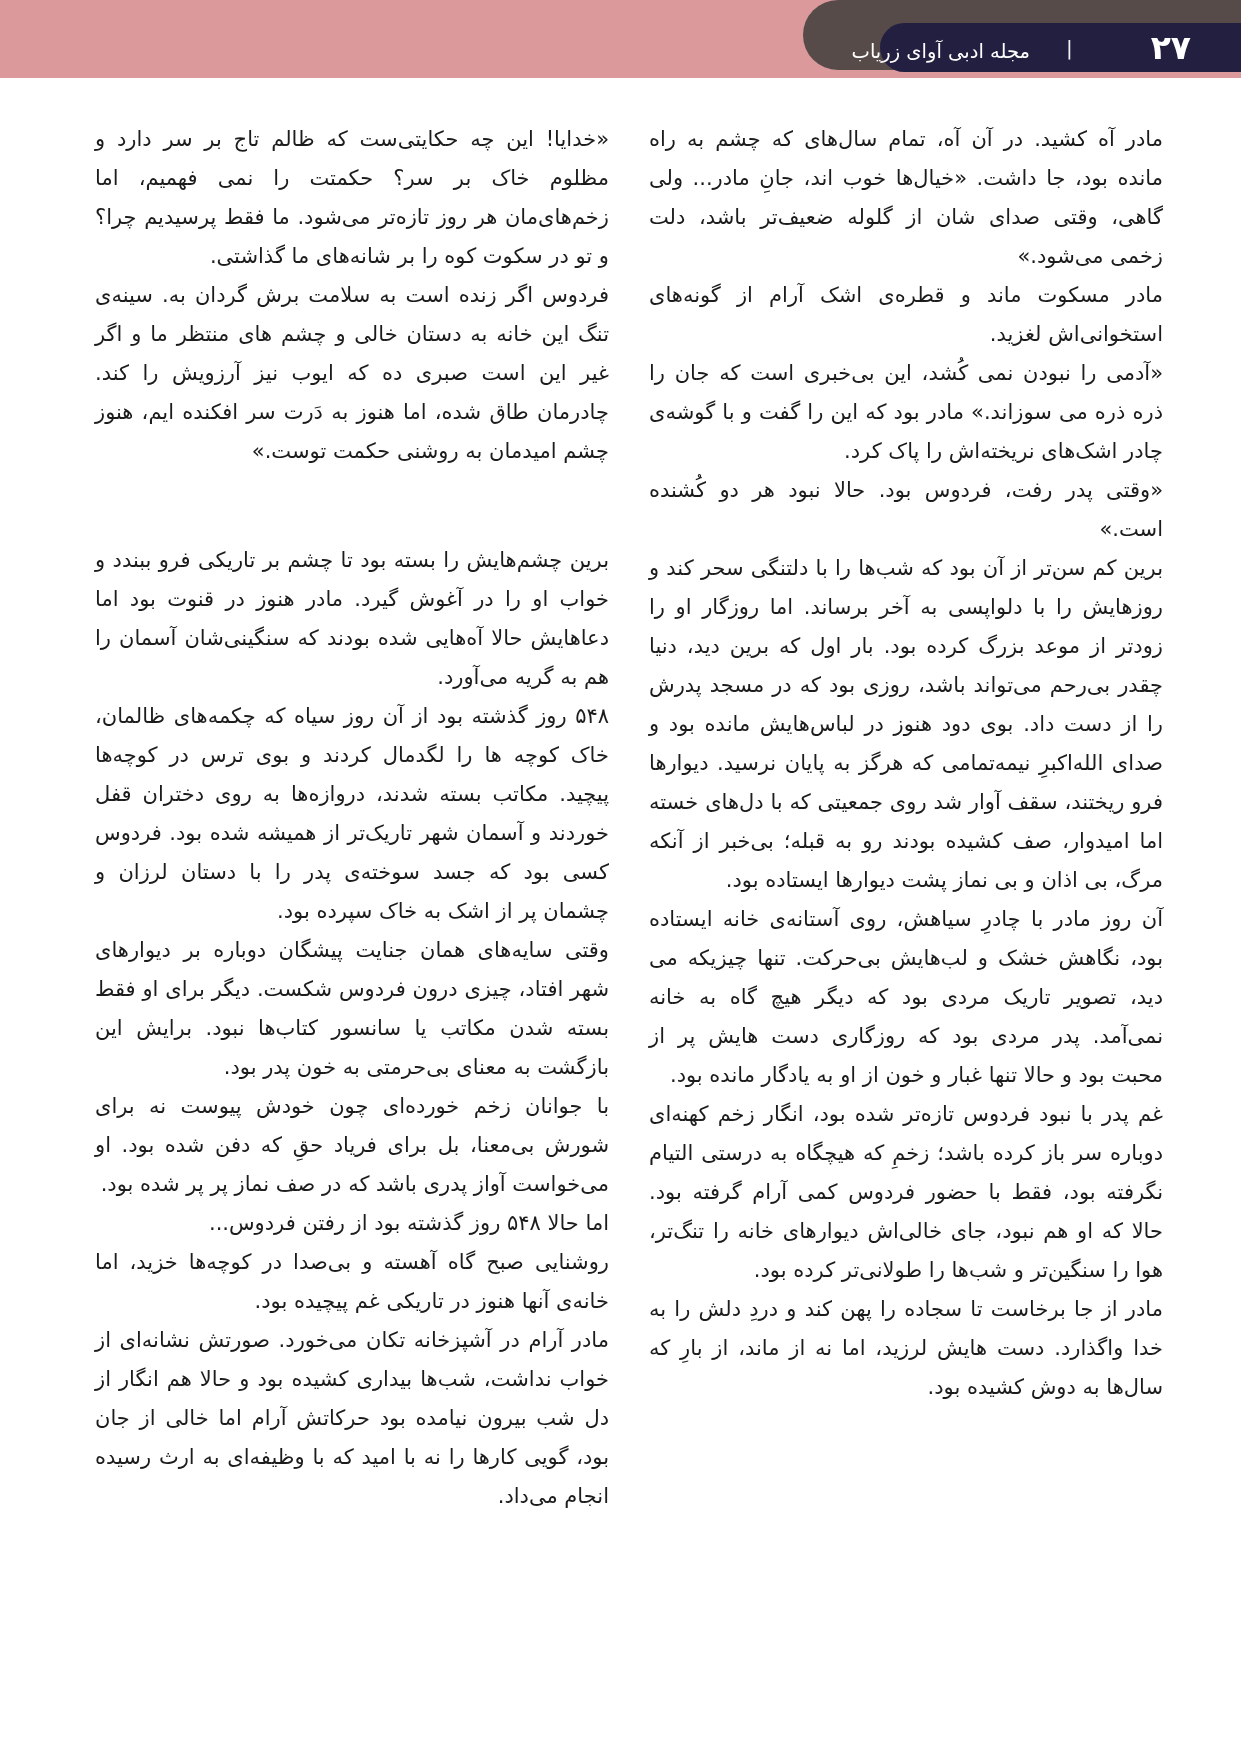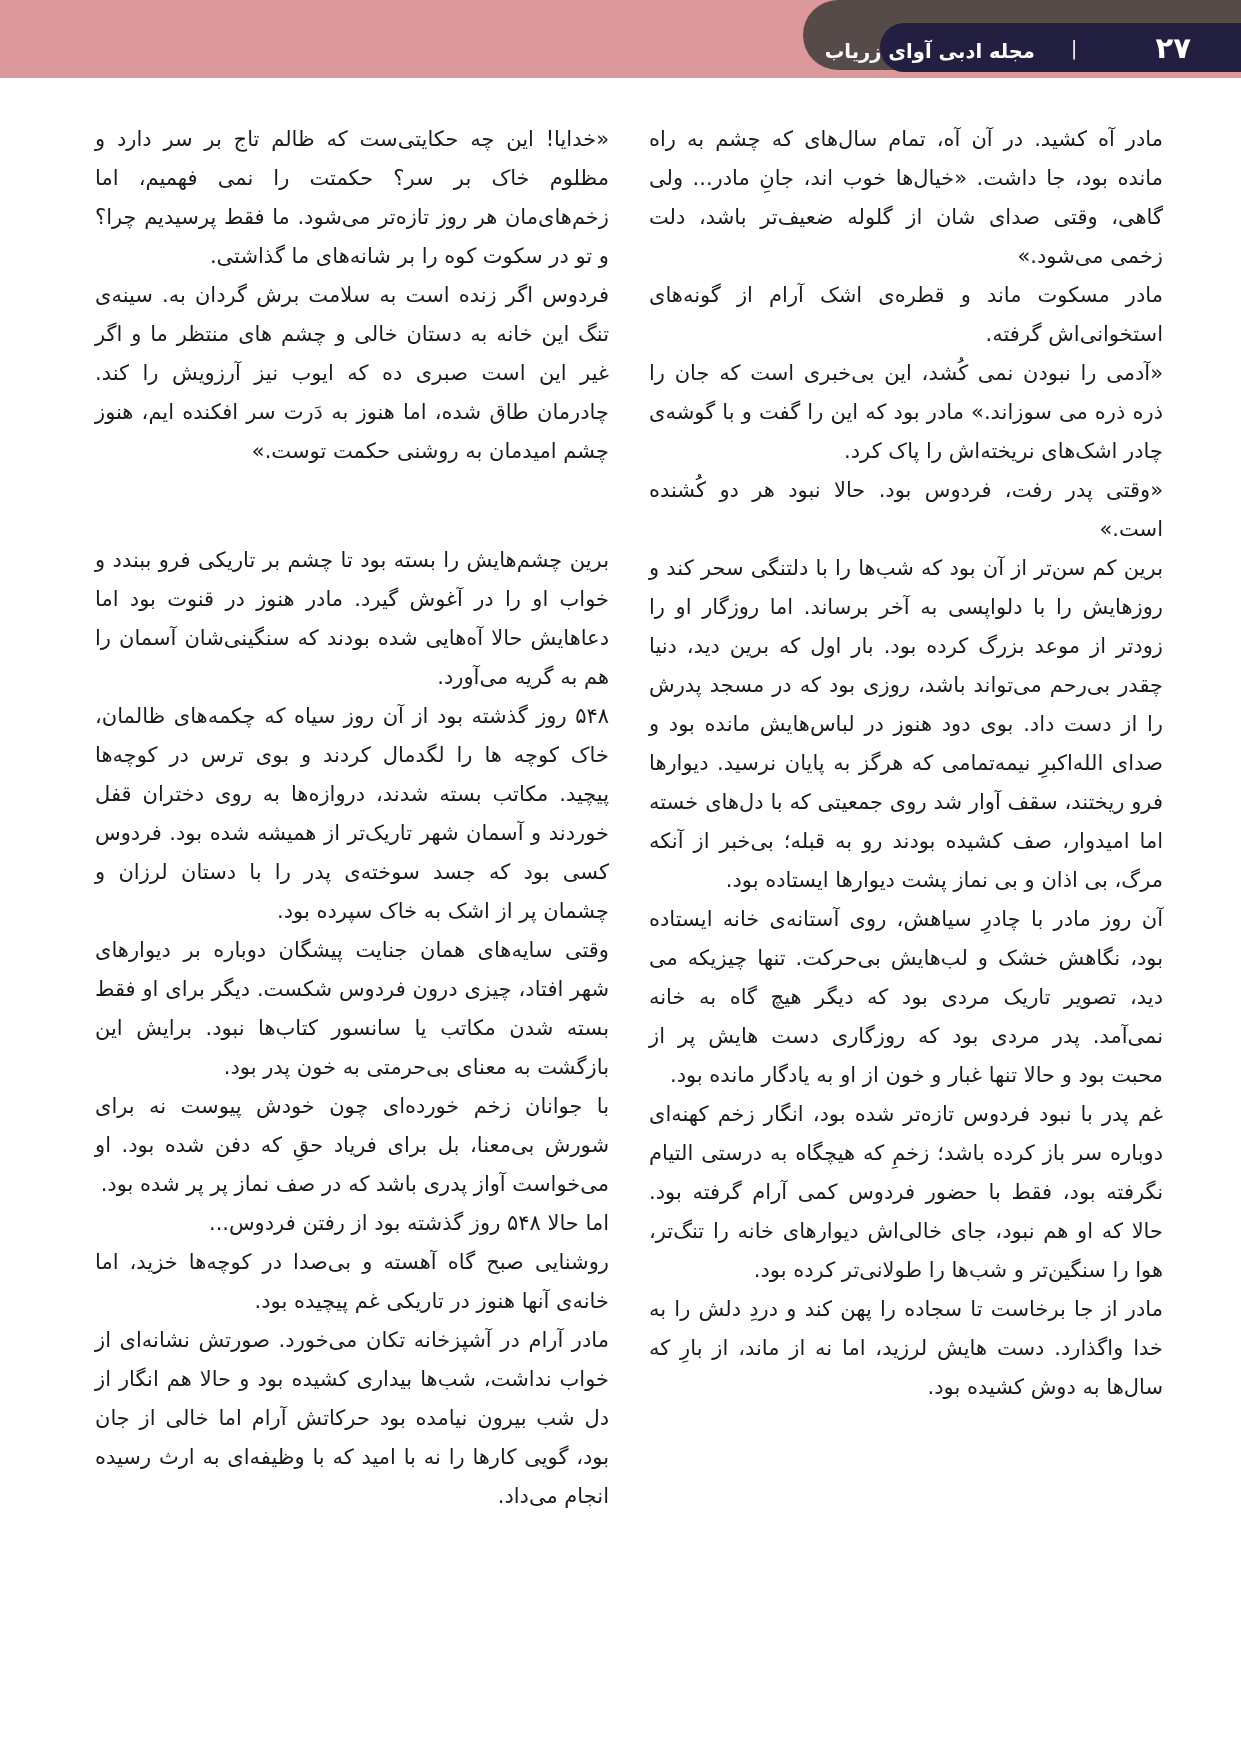--- a/index.html
+++ b/index.html
@@ -27,31 +27,31 @@
     position: absolute; top: 23px; right: 0;
     width: 361px; height: 49px;
     border-radius: 25px 0 0 25px;
     display: flex; align-items: center;
     direction: rtl;
     color: #ffffff;
     padding-right: 50px;
     box-sizing: border-box;
   }
   .page-number {
-    font-size: 29px; font-weight: bold;
+    font-size: 33px; font-weight: bold;
     letter-spacing: 1px;
   }
   .badge-divider {
     font-size: 20px; font-weight: normal;
     margin: 0 38px 0 0;
     padding-right: 40px;
     opacity: 0.95;
   }
   .magazine-title {
-    font-size: 19.5px; font-weight: bold;
+    font-size: 19.5px; font-weight: normal;
     margin-right: 36px;
     white-space: nowrap;
     margin-top: 8px;
   }
   
   .content {
     display: flex;
     direction: rtl;
     gap: 40px;
     padding: 42px 78px 0 95px;
@@ -76,21 +76,21 @@
   <div class="header-badge" style="background: rgb(34, 31, 65);">
     <span class="page-number">۲۷</span>
     <span class="badge-divider">|</span>
     <span class="magazine-title">مجله ادبی آوای زریاب</span>
   </div>
 </header>
 
 <main class="content" style="color: rgb(28, 28, 28);">
   <section class="col">
       <p>مادر آه کشید. در آن آه، تمام سال‌های که چشم به راه مانده بود، جا داشت. «خیال‌ها خوب اند، جانِ مادر... ولی گاهی، وقتی صدای شان از گلوله ضعیف‌تر باشد، دلت زخمی می‌شود.»</p>
-      <p>مادر مسکوت ماند و قطره‌ی اشک آرام از گونه‌های استخوانی‌اش گرفته.</p>
+      <p>مادر مسکوت ماند و قطره‌ی اشک آرام از گونه‌های استخوانی‌اش لغزید.</p>
       <p>«آدمی را نبودن نمی کُشد، این بی‌خبری است که جان را ذره ذره می سوزاند.» مادر بود که این را گفت و با گوشه‌ی چادر اشک‌های نریخته‌اش را پاک کرد.</p>
       <p>«وقتی پدر رفت، فردوس بود. حالا نبود هر دو کُشنده است.»</p>
       <p>برین کم سن‌تر از آن بود که  شب‌ها را با دلتنگی سحر کند و روزهایش را با دلواپسی به آخر برساند. اما روزگار او را زودتر از موعد بزرگ کرده بود. بار اول که برین دید، دنیا چقدر بی‌رحم می‌تواند باشد، روزی بود که در مسجد پدرش را از دست داد. بوی دود هنوز در لباس‌هایش مانده بود و صدای الله‌اکبرِ نیمه‌تمامی که هرگز به پایان نرسید. دیوارها فرو ریختند، سقف آوار شد روی جمعیتی که با دل‌های خسته اما امیدوار، صف کشیده بودند رو به قبله؛ بی‌خبر از آنکه مرگ، بی اذان و بی نماز پشت دیوارها ایستاده بود.</p>
       <p>آن روز مادر با چادرِ سیاهش، روی آستانه‌ی خانه ایستاده بود، نگاهش خشک و لب‌هایش بی‌حرکت. تنها چیزیکه می دید، تصویر تاریک مردی بود که دیگر هیچ گاه به خانه نمی‌آمد. پدر مردی بود که روزگاری دست هایش پر از محبت بود و حالا تنها غبار و خون از او به یادگار مانده بود.</p>
       <p>غم پدر با نبود فردوس تازه‌تر شده بود، انگار زخم کهنه‌ای دوباره سر باز کرده باشد؛ زخمِ که هیچگاه به درستی التیام نگرفته بود، فقط با حضور فردوس کمی آرام گرفته بود. حالا که او هم نبود، جای خالی‌اش دیوارهای خانه را تنگ‌تر، هوا را سنگین‌تر و شب‌ها را طولانی‌تر کرده بود.</p>
       <p>مادر از جا برخاست تا سجاده را پهن کند و دردِ دلش را به خدا واگذارد. دست هایش لرزید، اما نه از ماند، از بارِ که سال‌ها به دوش کشیده بود.</p>
     </section>
   <section class="col">
       <p>«خدایا! این چه حکایتی‌ست که ظالم تاج بر سر دارد و مظلوم خاک بر سر؟ حکمتت را نمی فهمیم، اما زخم‌های‌مان هر روز تازه‌تر می‌شود. ما فقط پرسیدیم چرا؟ و تو در سکوت کوه را بر شانه‌های ما گذاشتی.</p>
       <p>فردوس اگر زنده است  به سلامت برش گردان  به. سینه‌ی تنگ این خانه به دستان خالی و چشم های منتظر ما و اگر غیر این است صبری ده که ایوب نیز آرزویش را کند. چادر‌مان طاق شده، اما هنوز به دَرت سر افکنده ایم، هنوز چشم امیدمان به روشنی حکمت توست.»</p>

